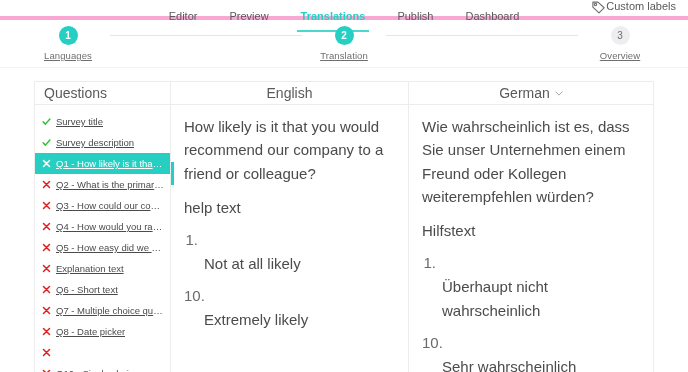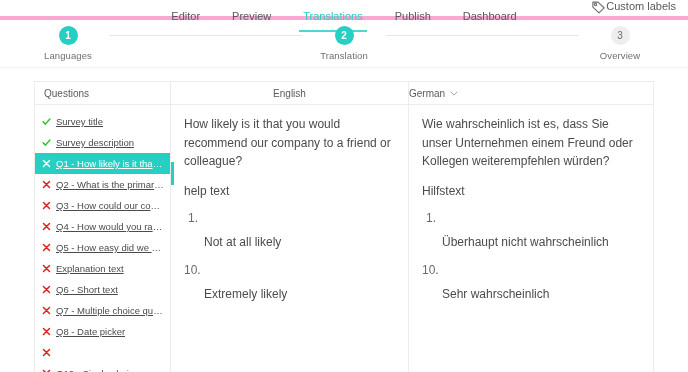--- a/index.html
+++ b/index.html
@@ -31,21 +31,21 @@
   }
   .nav-tab {
     font-size: 11px;
     color: #59595b;
     line-height: 32px;
     height: 32px;
     position: relative;
     cursor: pointer;
     white-space: nowrap;
   }
-  .nav-tab.active { color: #25cfc4; font-weight: normal; }
+  .nav-tab.active { color: #25cfc4; font-weight: bold; }
   .nav-tab.active::after {
     content: "";
     position: absolute;
     left: -4px; right: -4px; bottom: 0;
     height: 2px;
     background: #4bd8cd;
   }
   .custom-labels {
     position: absolute;
     right: 12px; top: 0;
@@ -78,21 +78,21 @@
     border-radius: 50%;
     margin: 0 auto 5px;
     font-size: 10px;
     line-height: 19px;
     text-align: center;
     font-weight: bold;
     color: #ffffff;
     background: #25cfc4;
   }
   .circle.idle { background: #eeeef0; color: #6d6d70; font-weight: normal; }
-  .step-label { font-size: 9.5px; color: #6f6f72; letter-spacing: .1px; }
+  .step-label { font-size: 9.5px; color: #6f6f72; letter-spacing: .1px; text-decoration: underline; }
   .step-line {
     position: absolute;
     top: 15px;
     height: 1px;
     background: #e6e6e8;
   }
   .step-line.l1 { left: 110px; width: 192px; }
   .step-line.l2 { left: 386px; width: 192px; }
 
   
@@ -102,29 +102,29 @@
     top: 81px; bottom: 0;
     border: 1px solid #ececec;
     border-bottom: none;
     background: #fff;
     display: flex;
     flex-direction: column;
     overflow: hidden;
   }
   .thead { display: flex; height: 23px; border-bottom: 1px solid #ececec; flex: 0 0 auto; }
   .th {
-    font-size: 10px;
+    font-size: 14px;
     color: #5a5a5c;
     display: flex;
     align-items: center;
     height: 100%;
   }
   .th-questions { width: 136px; padding-left: 9px; border-right: 1px solid #ececec; }
   .th-english { width: 238px; justify-content: center; border-right: 1px solid #ececec; }
-  .th-german { flex: 1; gap: 5px; cursor: pointer; }
+  .th-german { flex: 1; justify-content: center; gap: 5px; cursor: pointer; }
   .chevron { width: 8px; height: 5px; display: block; }
 
   .tbody { display: flex; flex: 1 1 auto; min-height: 0; }
 
   
   .qcol {
     width: 136px;
     border-right: 1px solid #ececec;
     padding-top: 6px;
     overflow: hidden;
@@ -143,21 +143,21 @@
     cursor: pointer;
     text-decoration: underline;
   }
   .qrow .qtext { overflow: hidden; text-overflow: ellipsis; white-space: nowrap; }
   .qrow.selected { background: #27cfc3; color: #ffffff; }
   .mark { flex: 0 0 auto; width: 9px; height: 9px; display: block; }
 
   
   .cell {
     padding: 10px 12px 0 13px;
-    font-size: 12px;
+    font-size: 15px;
     color: #4b4b4d;
     line-height: 1.55;
     position: relative;
     overflow: hidden;
   }
   .cell-english { width: 238px; border-right: 1px solid #ececec; flex: 0 0 auto; }
   .cell-german { flex: 1 1 auto; }
   .cell-english::before {
     content: "";
     position: absolute;

